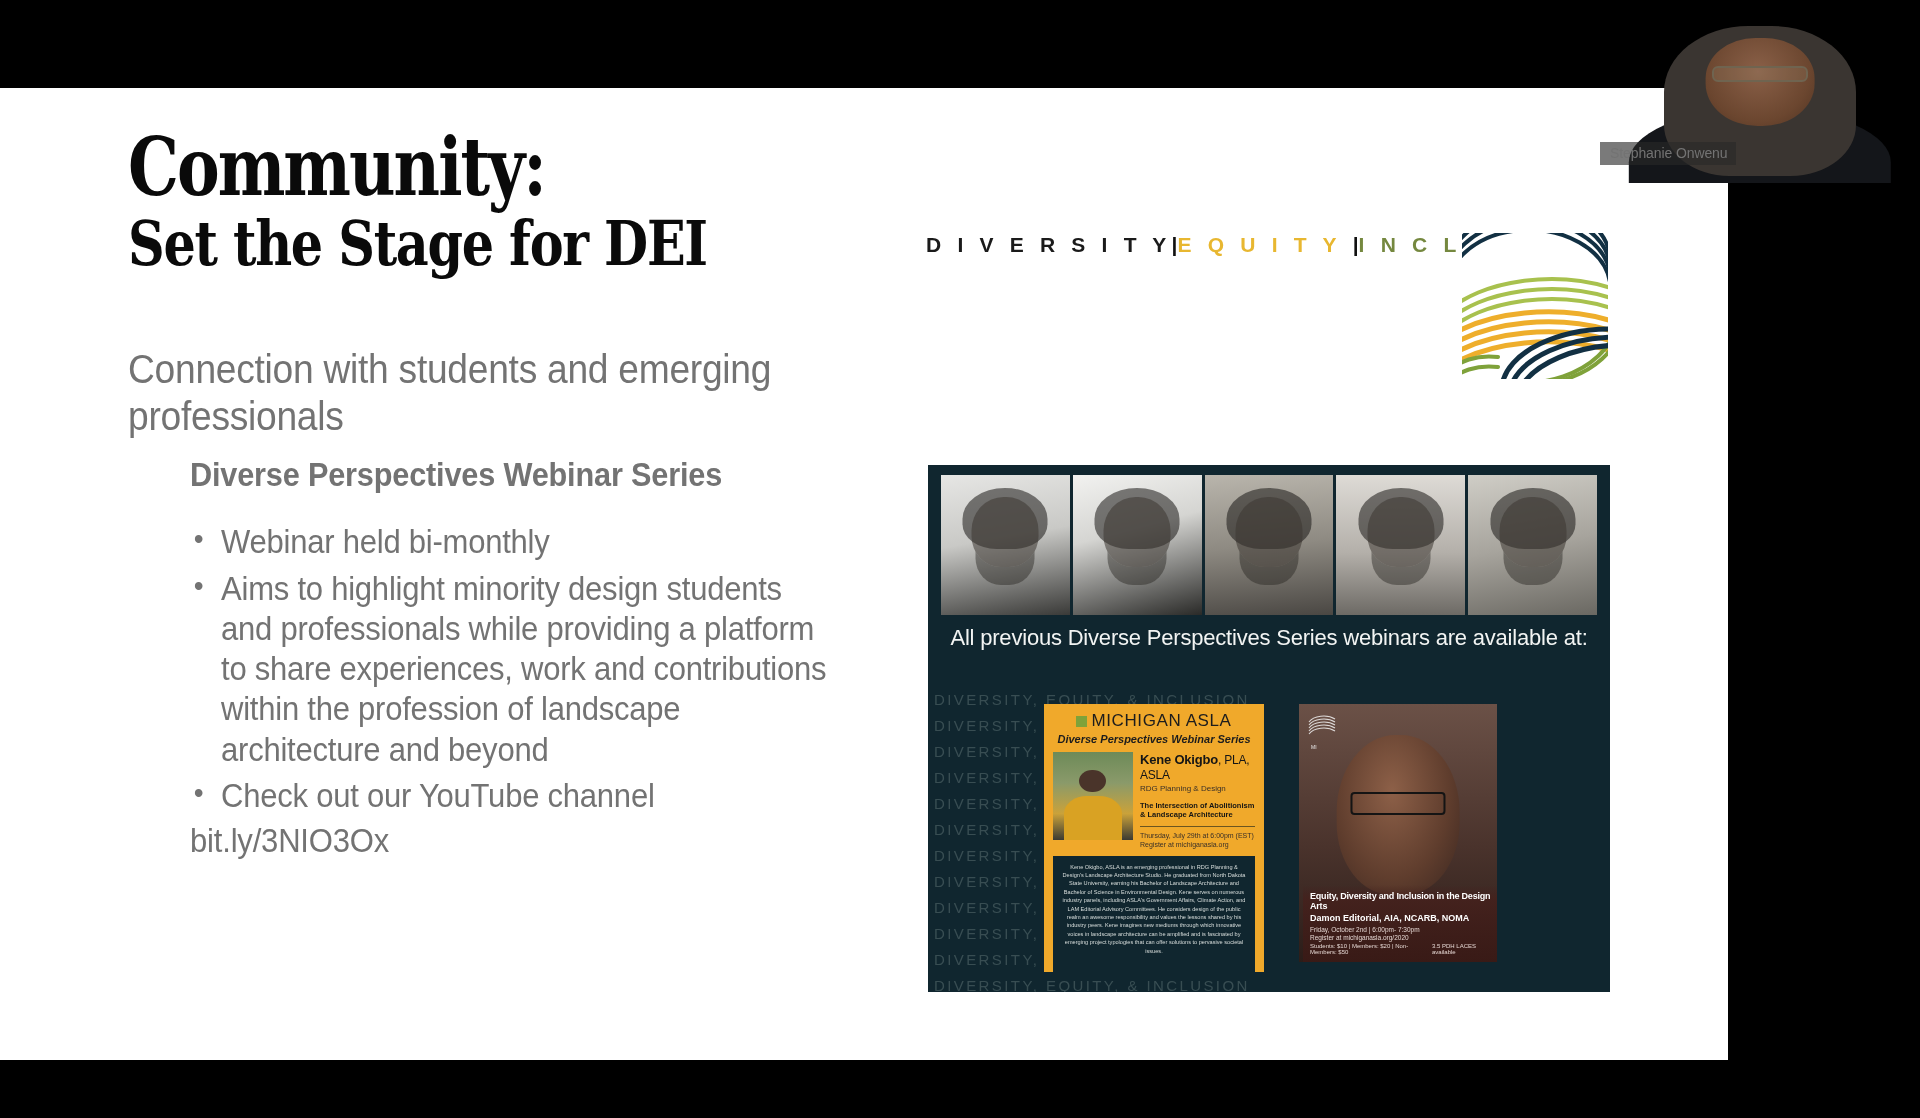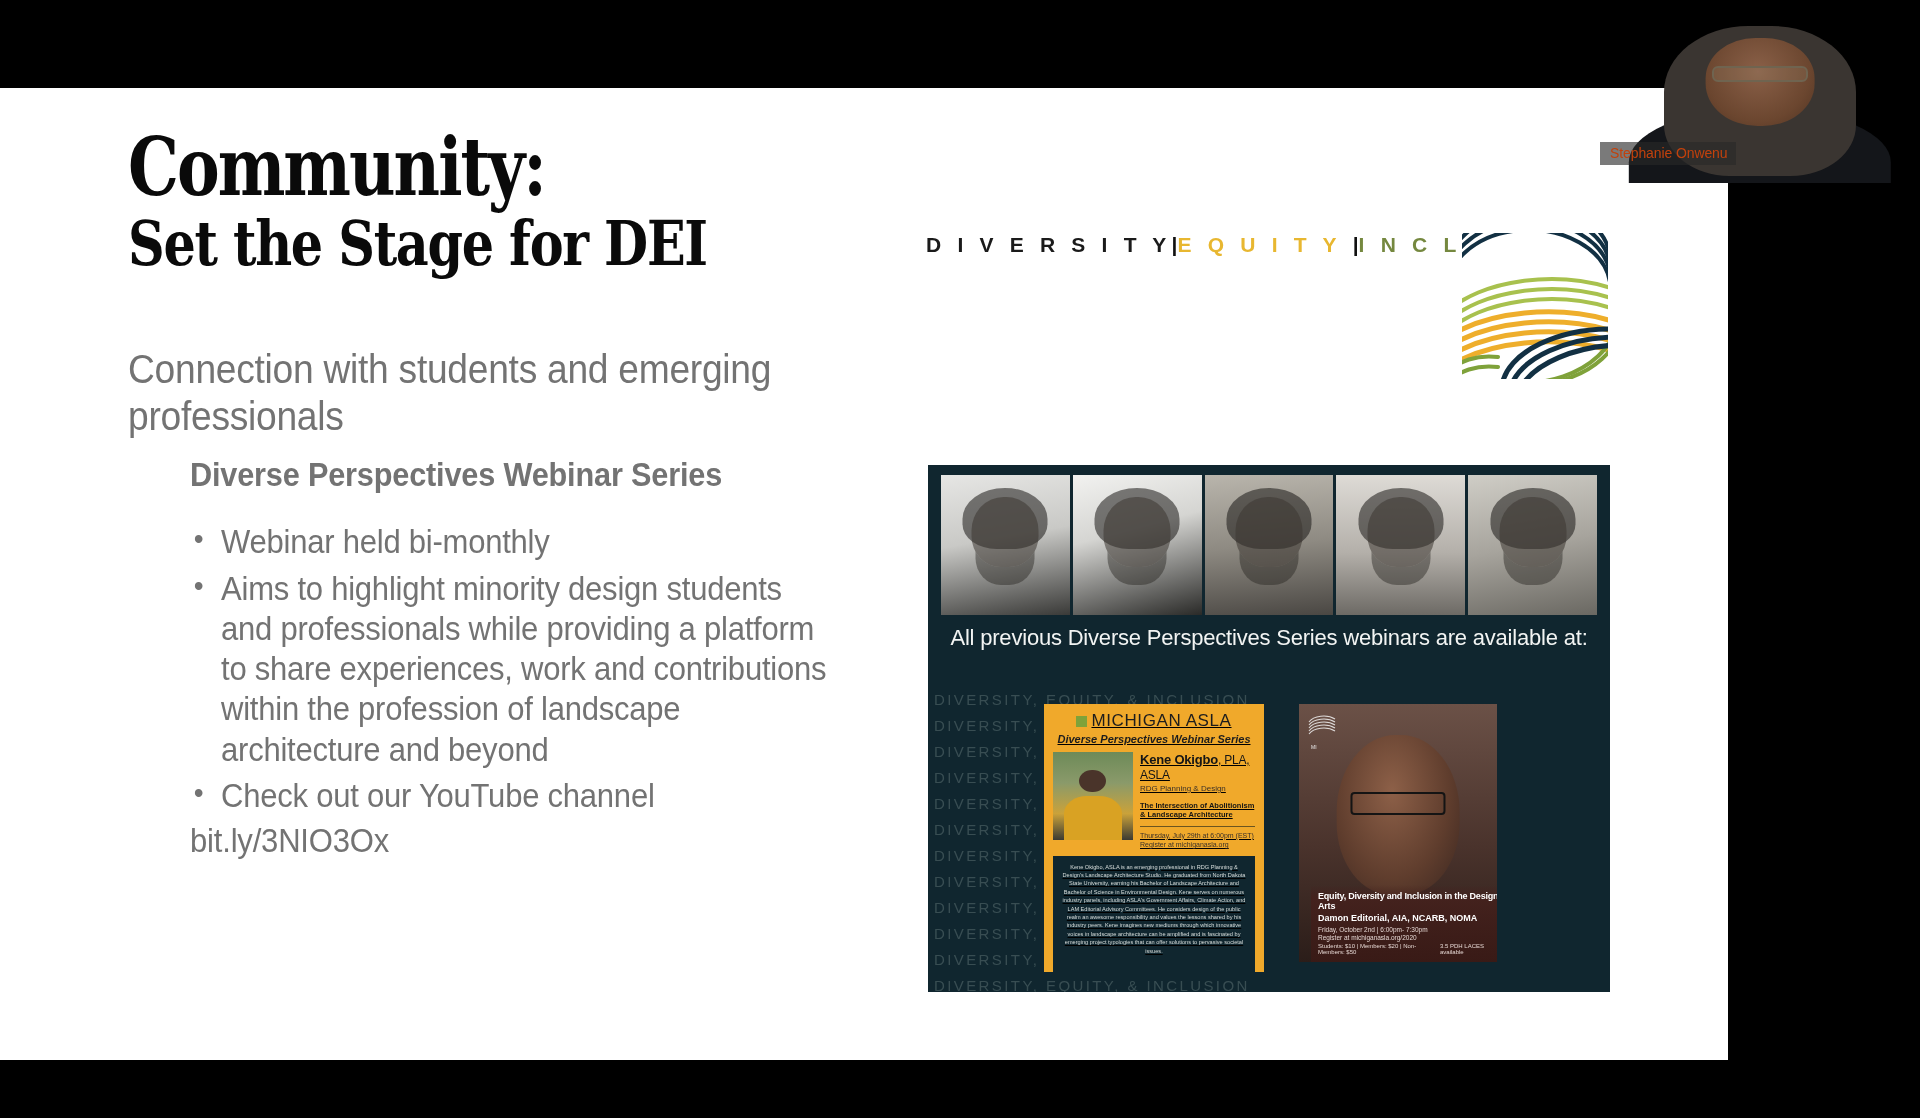--- a/index.html
+++ b/index.html
@@ -194,21 +194,20 @@
     padding-left:6px;
   }
 
   
   #sub-left {
     position:absolute; left:116px; top:239px;
     width:220px; height:268px;
     background:#f0a92b;
     padding:7px 9px;
     overflow:hidden;
-    text-decoration:underline;
   }
   #sub-left .brand {
     text-align:center;
     font-size:17px;
     letter-spacing:0.6px;
     color:#1d1d1d;
     font-weight:400;
   }
   #sub-left .brand .sq {
     display:inline-block;
@@ -289,21 +288,21 @@
   #sub-right .dl-mi {
     position:absolute; left:8px; top:8px;
     width:30px; height:30px;
     opacity:0.85;
   }
   #sub-right .dl-mi-label {
     position:absolute; left:12px; top:40px;
     font-size:5px; color:#e8e8e8;
   }
   #sub-right .dl-text {
-    position:absolute; left:12px; bottom:0;
+    position:absolute; left:4px; bottom:0;
     width:100%;
     padding:6px 7px 7px;
     background:linear-gradient(180deg, rgba(70,35,30,0.0) 0%, rgba(70,32,28,0.78) 18%, rgba(58,26,22,0.92) 100%);
     color:#fff;
   }
   #sub-right .dl-title { font-size:9px; font-weight:700; letter-spacing:-0.2px; }
   #sub-right .dl-name { font-size:9px; font-weight:700; margin-top:2px; }
   #sub-right .dl-when { font-size:6.5px; margin-top:3px; color:#e4d6d2; }
   #sub-right .dl-reg  { font-size:6.5px; margin-top:1px; color:#e4d6d2; }
   #sub-right .dl-fees {
@@ -351,21 +350,21 @@
     width:30%; height:9%;
     transform:translateX(-50%);
     border:2px solid #6f6450;
     border-radius:6px;
     background:rgba(160,150,120,0.18);
   }
   #webcam .wc-namebar {
     position:absolute; left:0; bottom:18px;
     padding:3px 8px 4px 10px;
     background:rgba(40,40,40,0.62);
-    color:#c2410c;
+    color:#737373;
     font-size:14px;
     letter-spacing:-0.1px;
     white-space:nowrap;
   }
 </style>
 </head>
 <body>
 
 <div id="stage">
 

